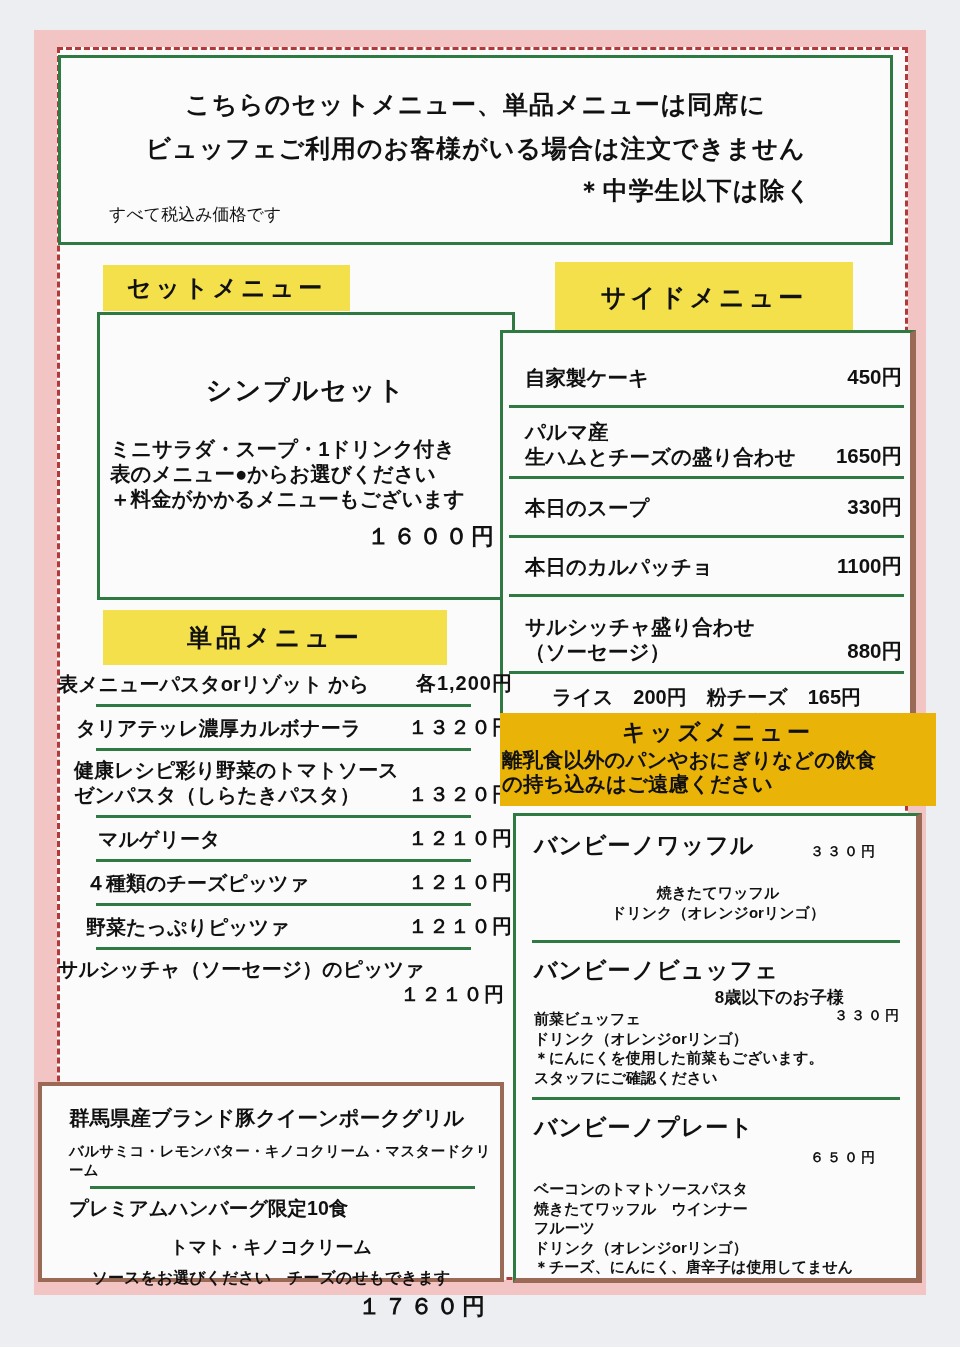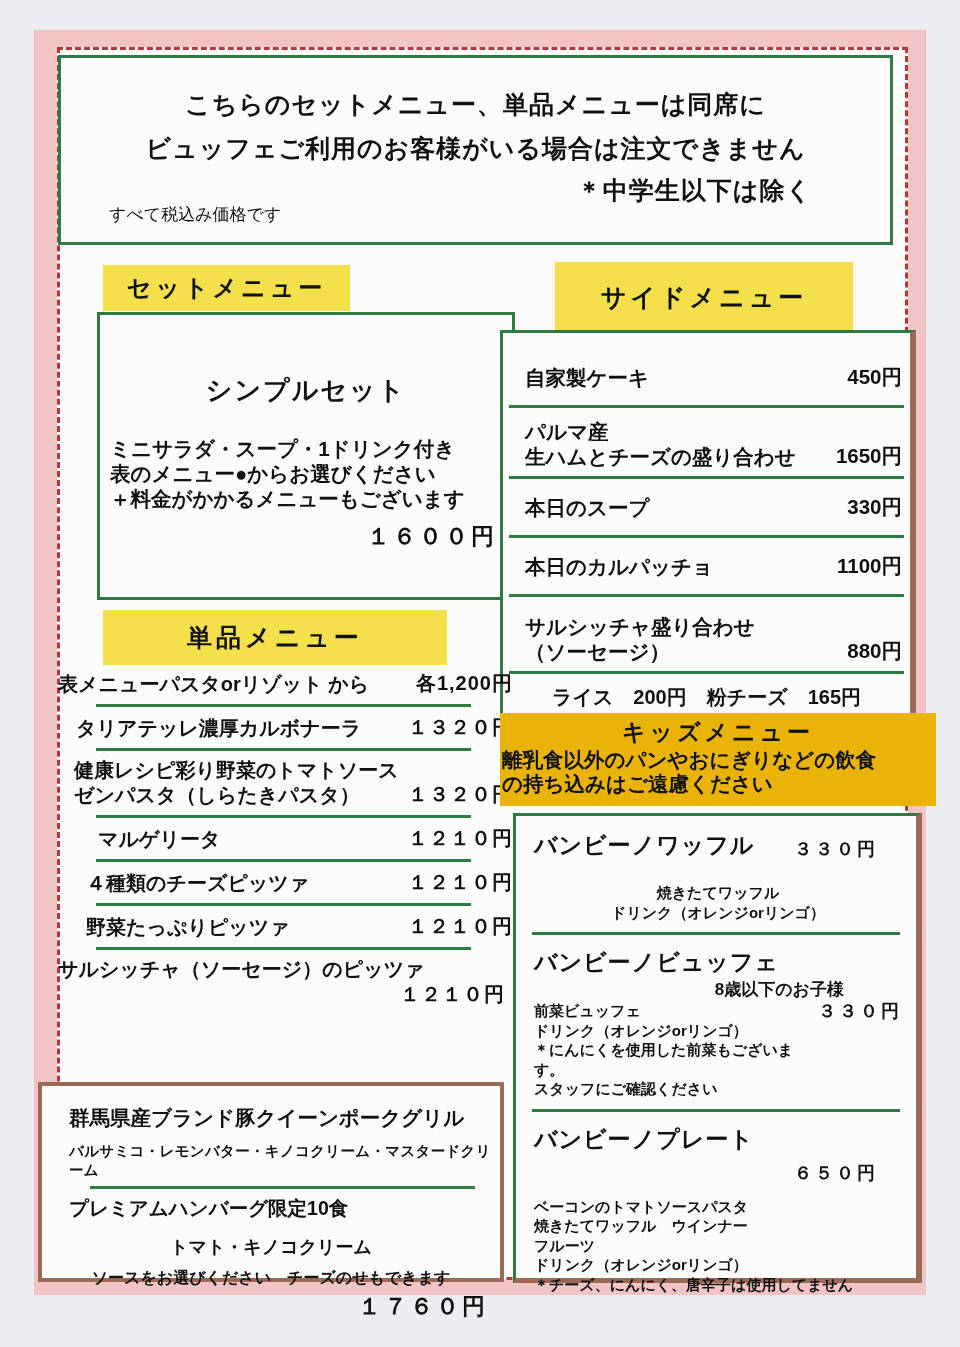--- a/index.html
+++ b/index.html
@@ -95,21 +95,21 @@
   #kidsbanner .kt{text-align:center;font-size:23px;font-weight:bold;letter-spacing:4px;color:#111;margin-top:4px;}
   #kidsbanner .kd{font-size:20.5px;font-weight:bold;color:#111;line-height:1.18;margin-left:2px;}
 
   
   #kidsmenu{
     position:absolute;left:513px;top:813px;width:409px;height:470px;
     border:3px solid #2f7a43;border-right:6px solid #9a6a56;border-bottom:5px solid #9a6a56;
     background:#fbfbfb;box-sizing:border-box;
   }
   #kidsmenu .kname{font-size:23px;font-weight:bold;letter-spacing:1px;color:#111;}
-  #kidsmenu .kprice{font-size:18px;font-weight:bold;letter-spacing:3px;color:#111;white-space:nowrap;}
+  #kidsmenu .kprice{font-size:14px;font-weight:bold;letter-spacing:3px;color:#111;white-space:nowrap;}
   #kidsmenu .kdesc{font-size:15px;font-weight:bold;color:#111;line-height:1.3;}
   #kidsmenu .ksep{height:3px;background:#2f7a43;margin:0 16px;}
   #kidsmenu .kage{font-size:17px;font-weight:bold;color:#111;text-align:right;padding-right:58px;}
 </style>
 </head>
 <body>
 
 <div id="pink-frame">
   <div id="dashed-frame"></div>
 </div>
@@ -218,21 +218,21 @@
   <div class="g5">ソースをお選びください　チーズのせもできます</div>
   <div class="g6">１７６０円</div>
 </div>
 
 <div id="kidsbanner">
   <div class="kt">キッズメニュー</div>
   <div class="kd">離乳食以外のパンやおにぎりなどの飲食</div>
   <div class="kd">の持ち込みはご遠慮ください</div>
 </div>
 <div id="kidsmenu">
-    <div style="padding: 14px 14px 10px 18px;">
+    <div style="padding: 14px 14px 18px 18px;">
       <div style="display: flex; justify-content: space-between; align-items: flex-end;">
         <div class="kname">バンビーノワッフル</div>
         <div class="kprice" style="margin-right: 24px;">３３０円</div>
       </div>
       <div class="kdesc" style="margin-top: 22px; text-align: center;">
         <div>焼きたてワッフル</div>
         <div>ドリンク（オレンジorリンゴ）</div>
       </div>
     </div>
     <div class="ksep"></div>

